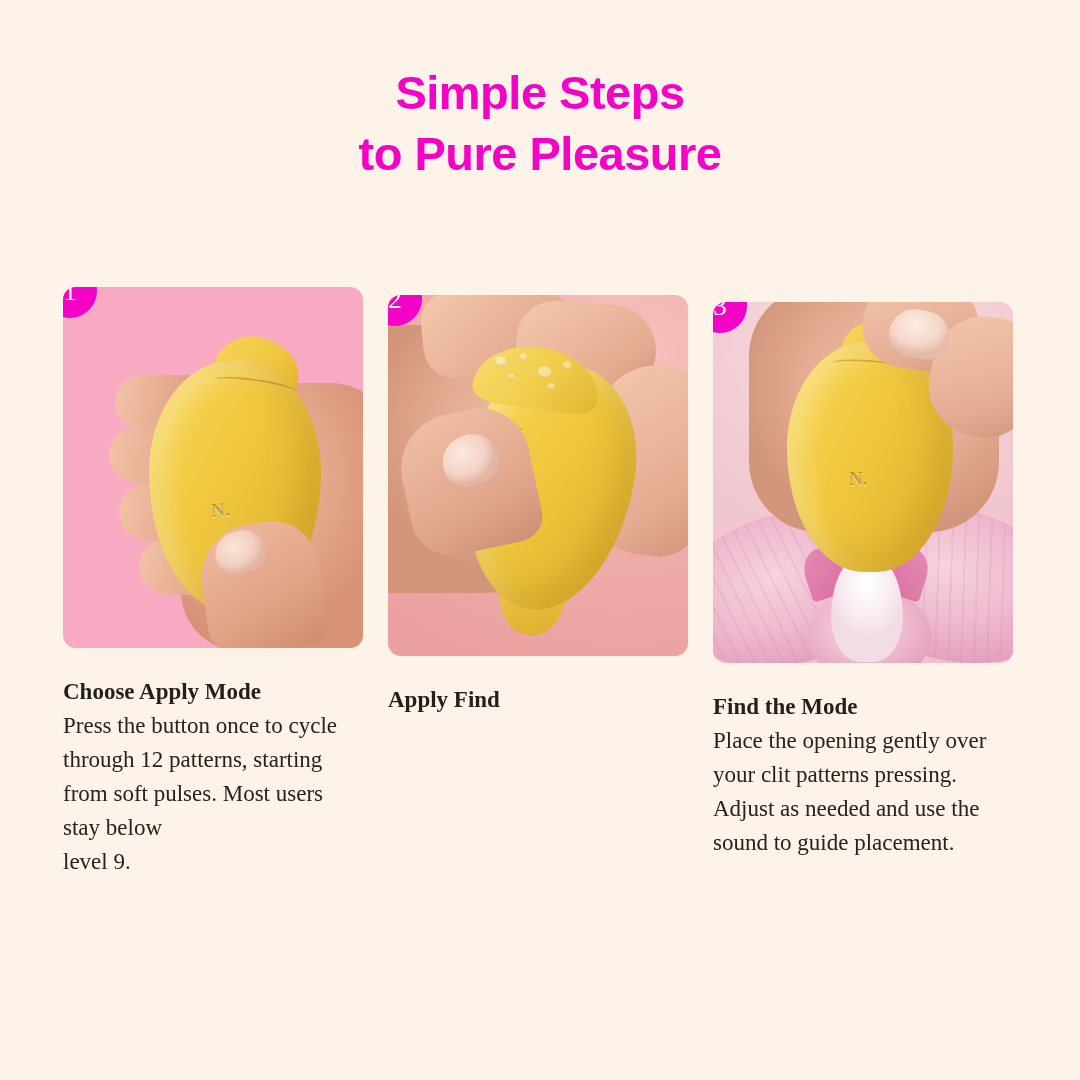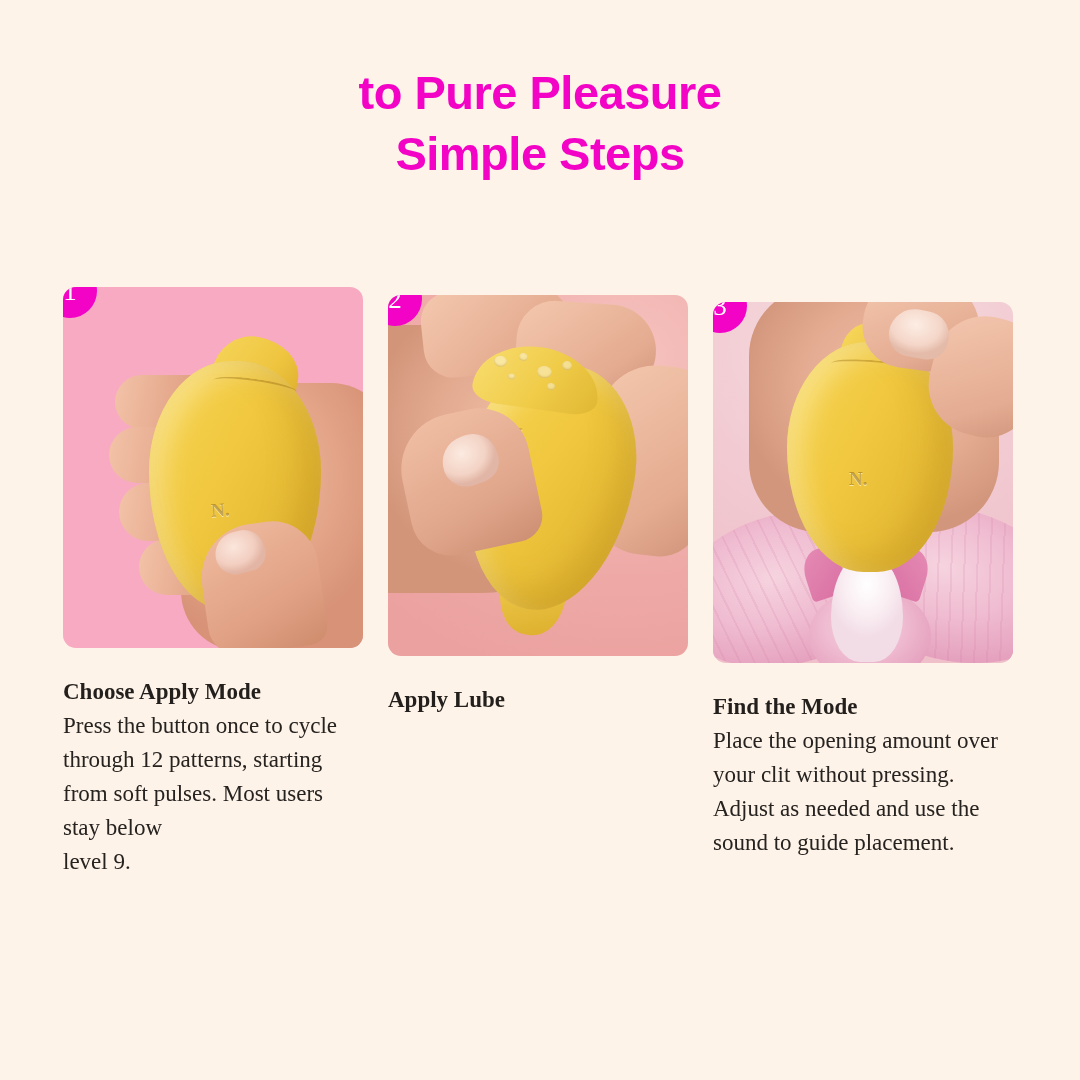--- a/index.html
+++ b/index.html
@@ -369,22 +369,22 @@
     color: #262220;
     white-space: pre-line;
   }
 </style>
 </head>
 <body>
 
 <div class="poster">
 
   <div class="title-block">
+    <div class="title-line">Simple Steps</div>
     <div class="title-line">to Pure Pleasure</div>
-    <div class="title-line">Simple Steps</div>
   </div>
 
   <div class="steps">
 
     <div class="step step-1">
       <div class="photo-wrap">
         <div class="photo">
           <div class="bg-1"></div>
           <div class="p1-palm"></div>
           <div class="p1-f p1-f1"></div>
@@ -425,21 +425,21 @@
             <span class="drop d5"></span>
             <span class="drop d6"></span>
           </div>
           <div class="logo-n p2-logo">N</div>
           <div class="p2-thumb"></div>
           <div class="p2-nail"></div>
         </div>
         <div class="badge">2</div>
       </div>
       <div class="copy">
-        <div class="step-title">Apply Lube</div>
+        <div class="step-title">Apply Find</div>
       </div>
     </div>
 
     <div class="step step-3">
       <div class="photo-wrap">
         <div class="photo">
           <div class="bg-3"></div>
           <div class="p3-petal p3-pl">
               <span class="p3-vein"></span>
             </div>
@@ -456,18 +456,18 @@
           <div class="p3-seam"></div>
           <div class="logo-n p3-logo">N.</div>
           <div class="p3-fing p3-f1"></div>
           <div class="p3-fing p3-f2"></div>
           <div class="p3-nail"></div>
         </div>
         <div class="badge">3</div>
       </div>
       <div class="copy">
         <div class="step-title">Find the Mode</div>
-        <div class="step-body">Place the opening amount over your clit without pressing. Adjust as needed and use the sound to guide placement.</div>
+        <div class="step-body">Place the opening gently over your clit patterns pressing. Adjust as needed and use the sound to guide placement.</div>
       </div>
     </div>
 
   </div>
 </div>
 
 </body></html>

